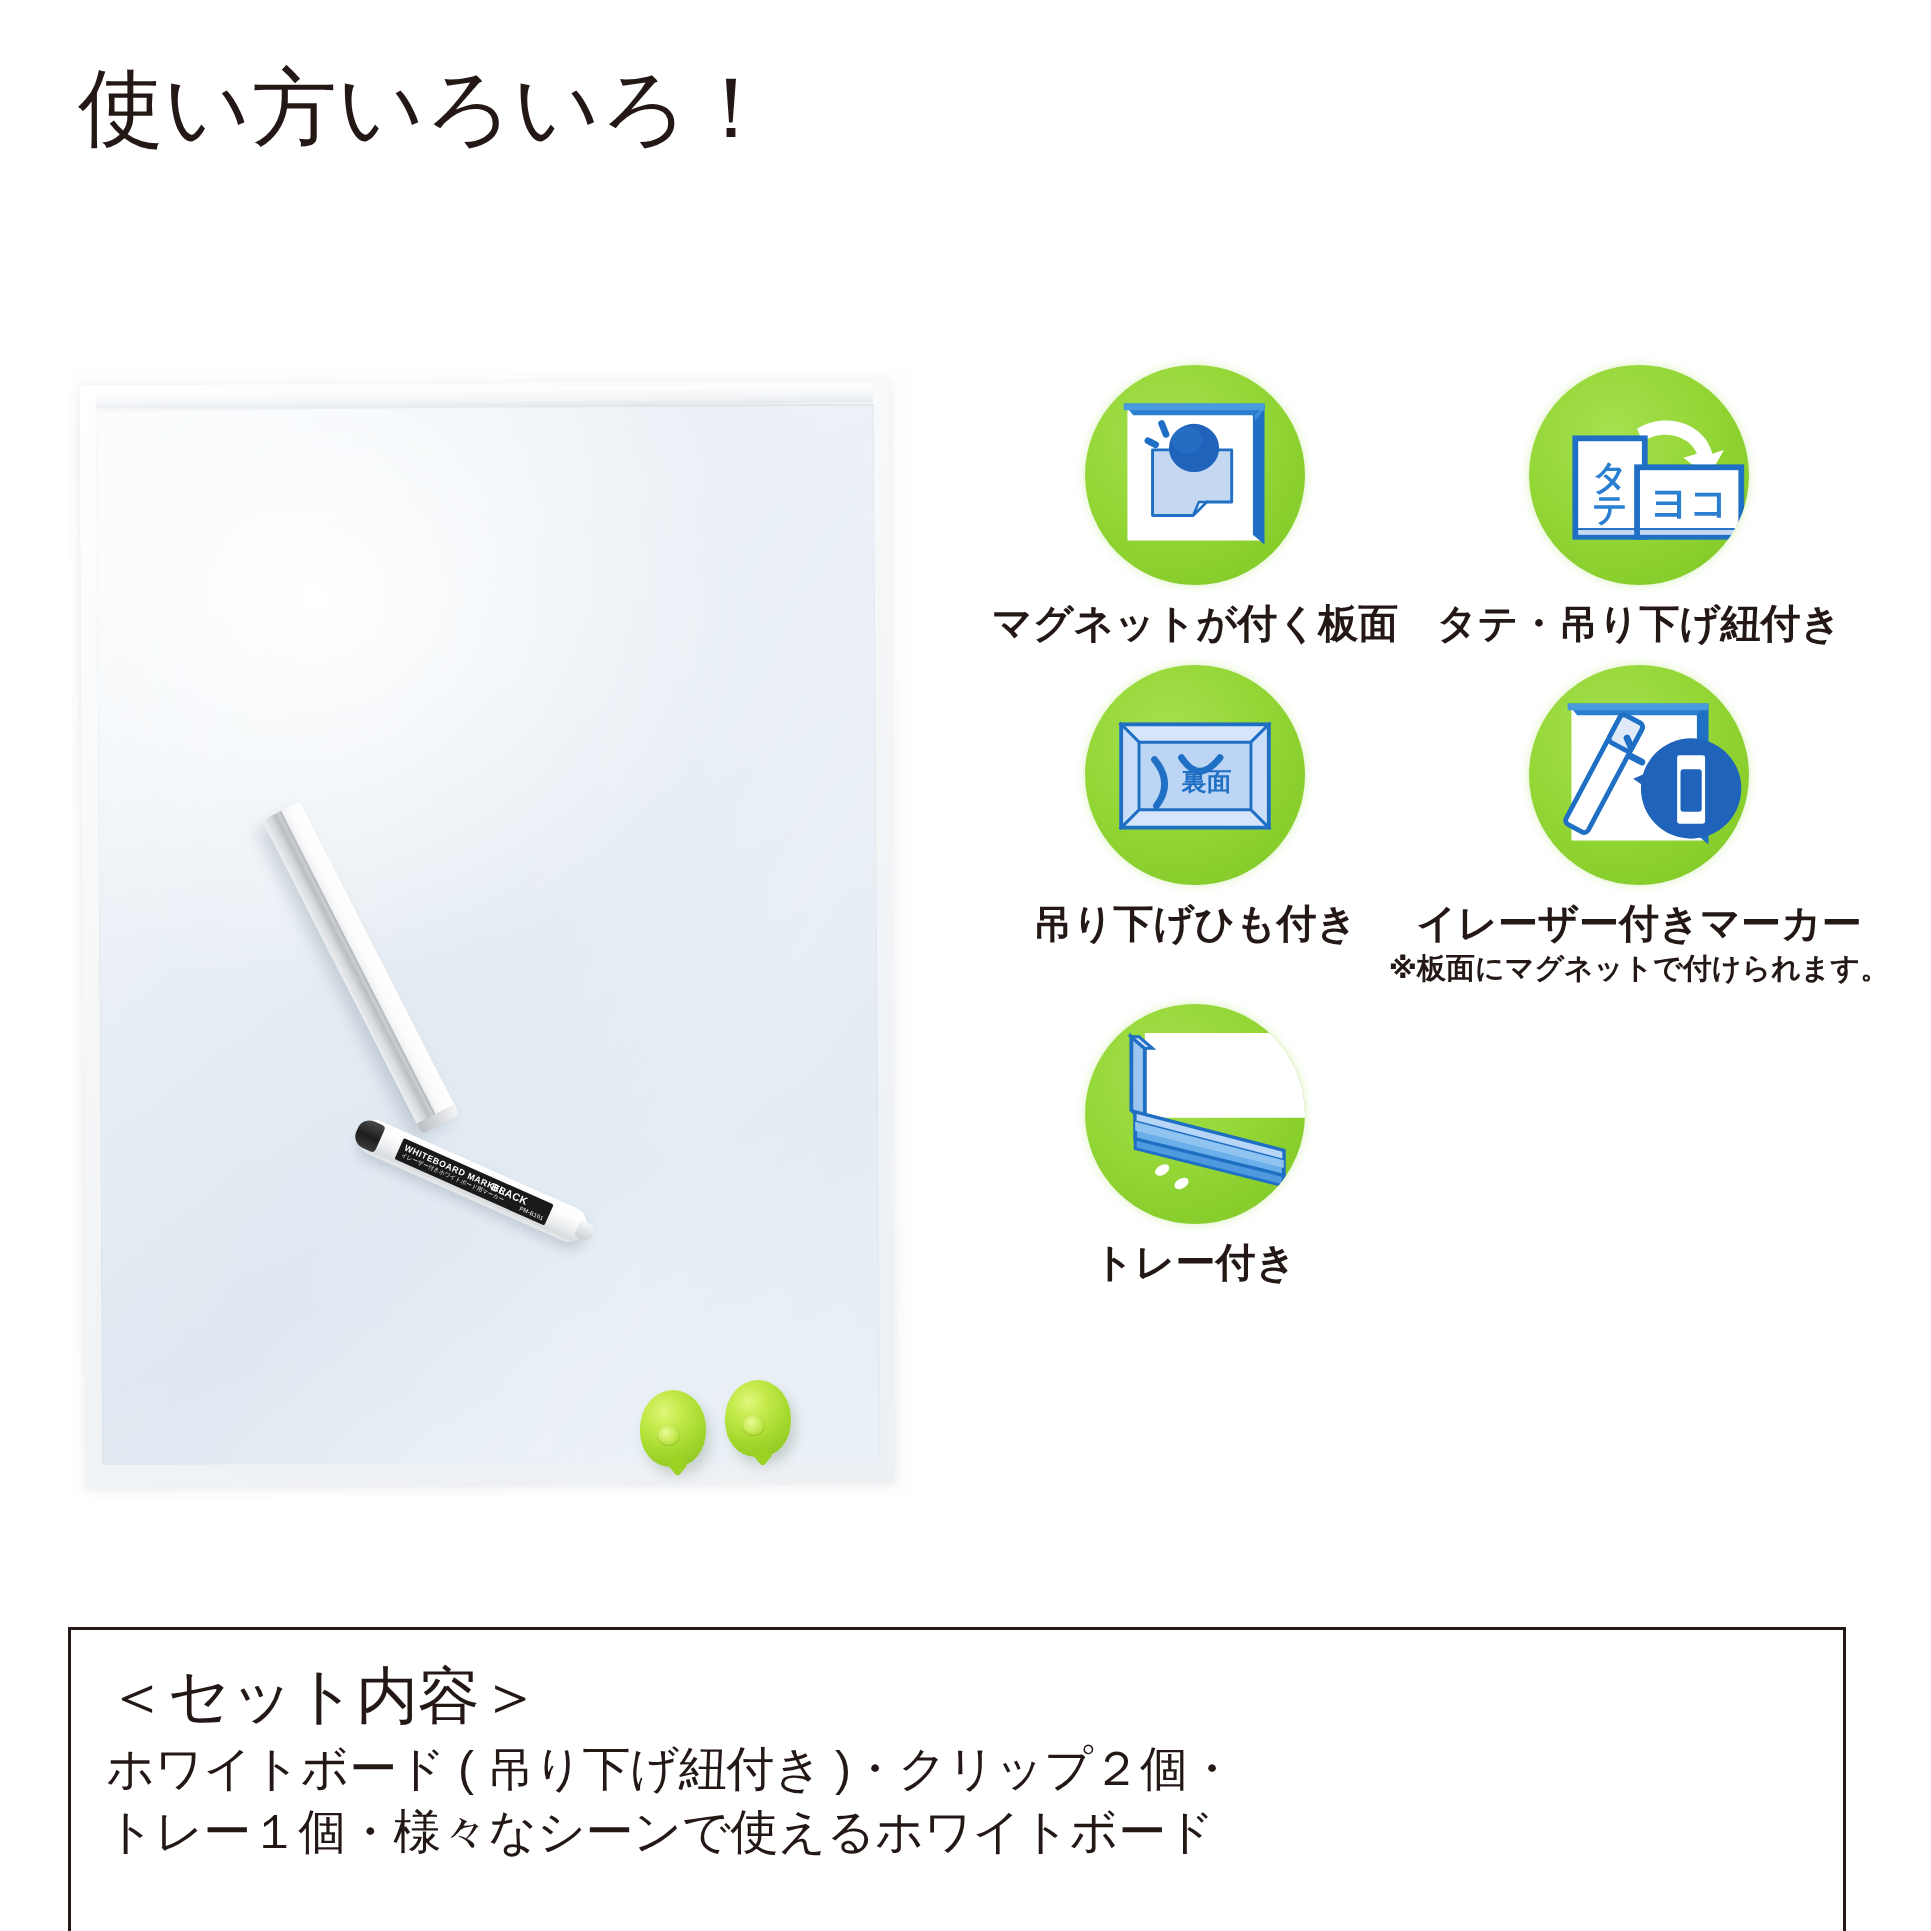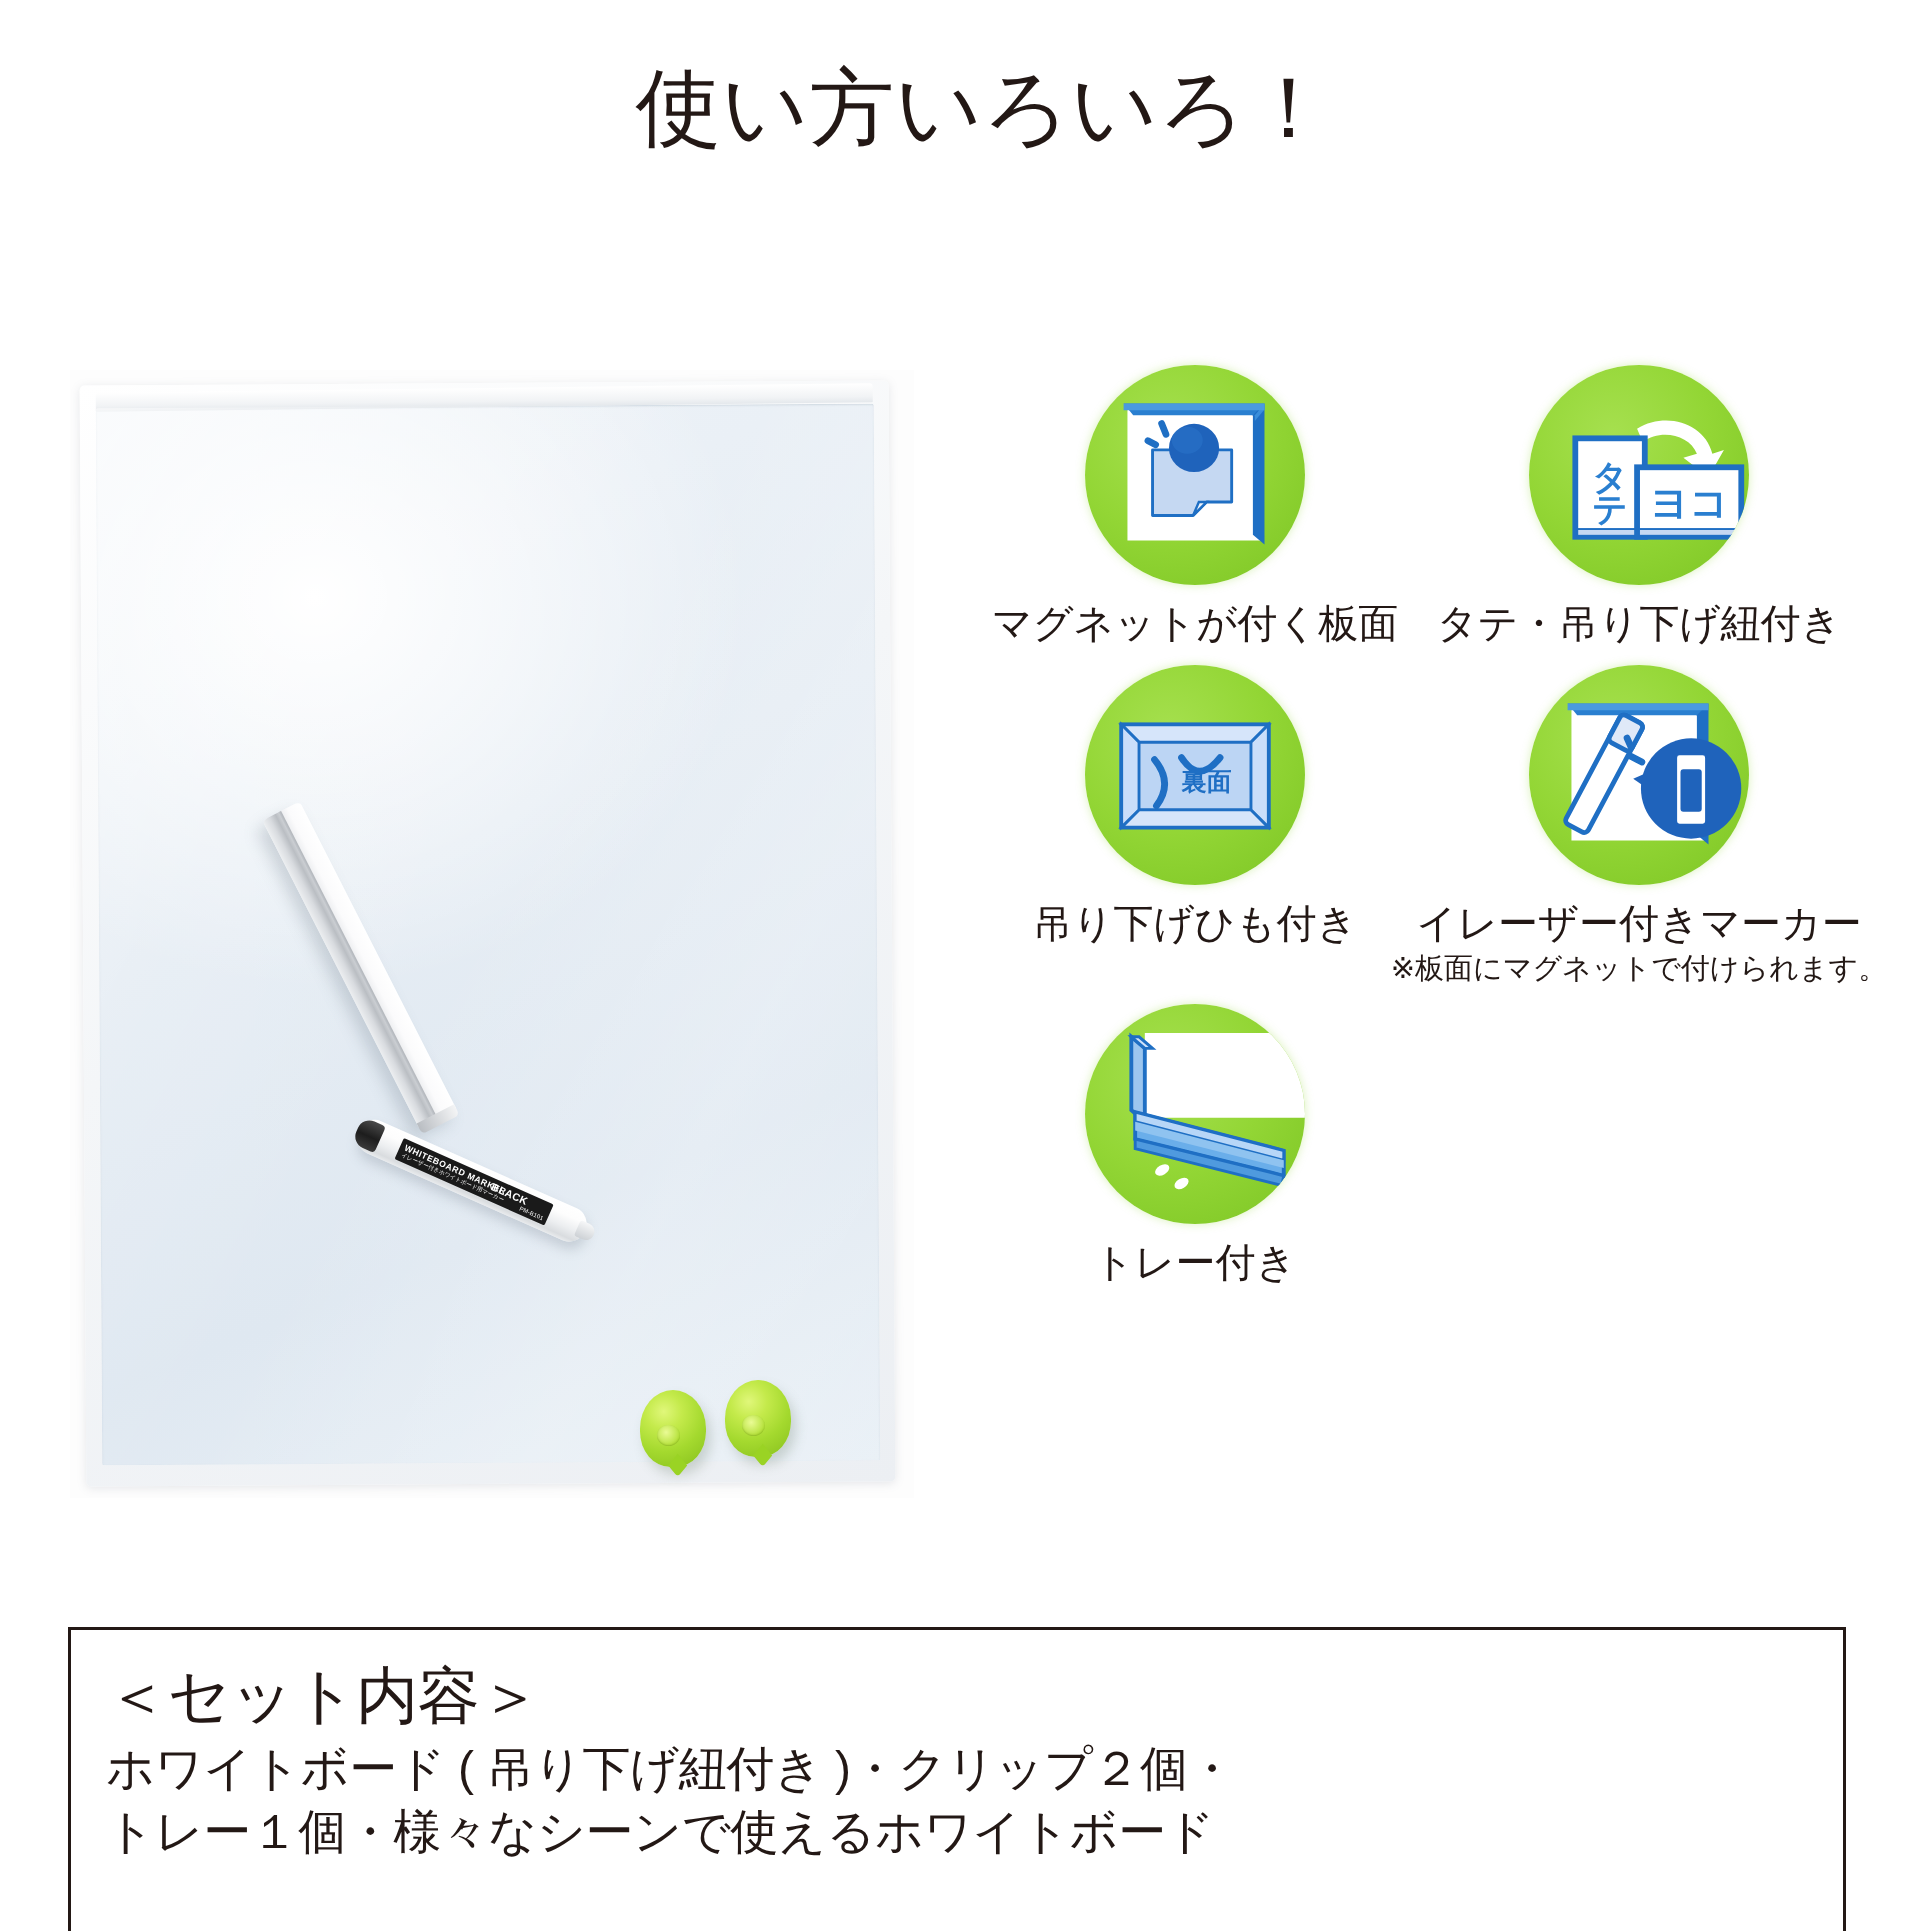--- a/index.html
+++ b/index.html
@@ -12,24 +12,23 @@
     height: 1931px;
     position: relative;
     overflow: hidden;
     font-family: "Liberation Sans", "DejaVu Sans", sans-serif;
     color: #231815;
   }
 
   
   #headline {
     position: absolute;
-    left: 86px;
+    left: 78px;
     top: 54px;
     width: 1796px;
-    text-align: center;
   }
   .headline-line {
     font-size: 85px;
     line-height: 1.26;
     font-weight: 400;
     letter-spacing: 0.01em;
     color: #231815;
     white-space: nowrap;
   }
 
@@ -295,21 +294,21 @@
     white-space: nowrap;
   }
   .feat-note {
     margin-top: 3.9px;
     font-size: 29px;
     line-height: 1.2;
     color: #231815;
     text-align: left;
     white-space: nowrap;
   }
-  .feat-text { display: flex; flex-direction: column; align-items: center; }
+  .feat-text { display: flex; flex-direction: column; align-items: center; font-weight: bold; }
 
   #row1 { margin-bottom: 17.4px; }
   #row2 { margin-bottom: 17.4px; }
   #row3 { }
 
   
   #setbox {
     position: absolute;
     left: 68px;
     top: 1627px;

